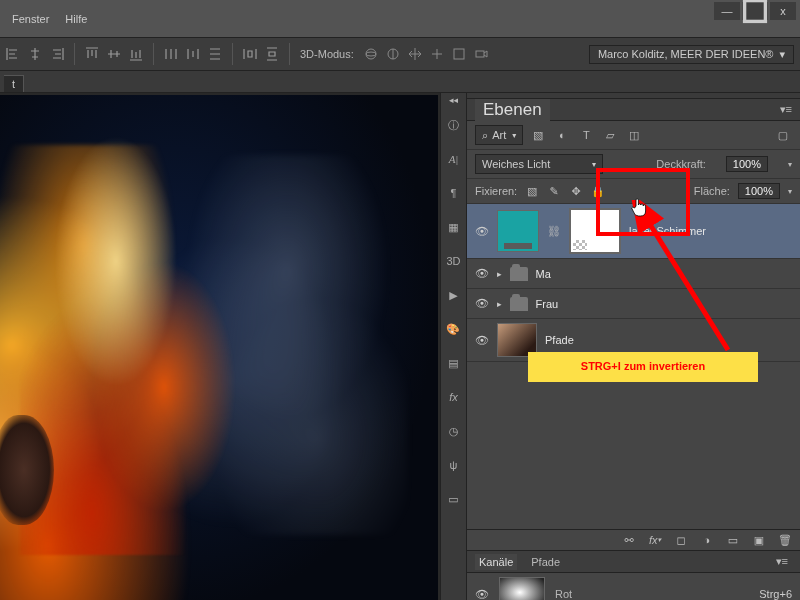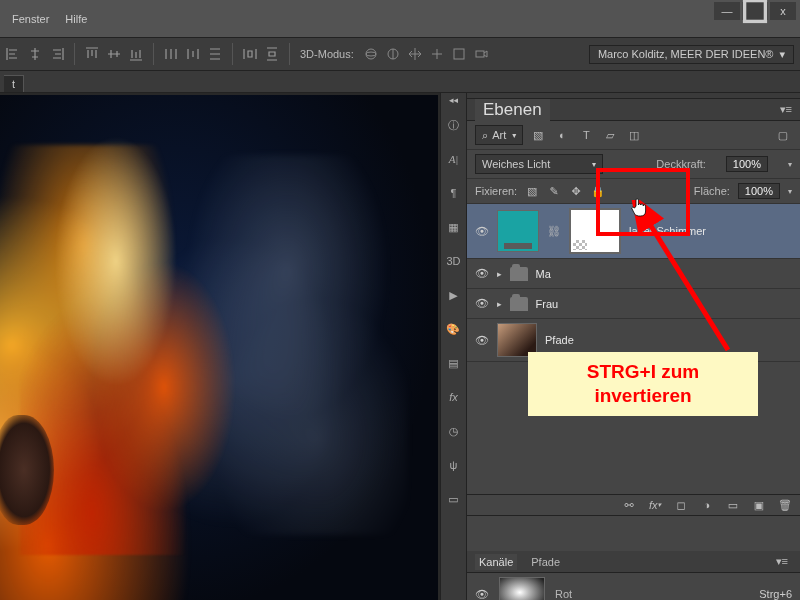--- a/index.html
+++ b/index.html
@@ -71,30 +71,30 @@
   .thumb-teal { background: linear-gradient(#1aa3a3,#1aa3a3); width:42px; height:42px; border:1px solid #666; position:relative;}
   .thumb-teal::after{content:"";position:absolute;bottom:2px;left:6px;right:6px;height:6px;background:#5a5a5a;}
   .thumb-mask { width: 52px; height: 46px; background: #fff; border: 2px solid #666; position: relative; }
   .thumb-mask::after{content:"";position:absolute;left:2px;bottom:2px;width:14px;height:10px;background:repeating-conic-gradient(#bbb 0 25%, #fff 0 50%) 0 0/6px 6px;}
   .linkic { color:#bbb; }
   .lname { color: #e6e6e6; font-size: 11px; }
   .thumb-paar { width: 40px; height: 34px; background: linear-gradient(135deg,#c49a7a 0%, #2b1a14 80%); }
   .layerbottom { margin-top: auto; border-top: 1px solid #222; display: flex; align-items: center; justify-content: flex-end; padding: 3px 8px; gap: 12px; color: #bbb; font-size: 11px; }
   .layerbottom .ic { width:14px; height:14px; display:flex; align-items:center; justify-content:center; cursor:pointer;}
   .channels { border-top: 1px solid #222; }
-  .ch-header { display:flex; align-items:center; background:#3d3d3d; padding:2px 8px; gap:10px; border-bottom:1px solid #222;margin-top:35px;}
+  .ch-header { display:flex; align-items:center; background:#3d3d3d; padding:2px 8px; gap:10px; border-bottom:1px solid #222;}
   .ch-header span{ color:#bbb; font-size:11px; padding:2px 4px;}
   .ch-header span.active{ background:#454545; color:#ddd;}
   .chrow { display:flex; align-items:center; padding:4px 8px; gap:10px; }
   .chthumb { width:46px; height:34px; background: radial-gradient(ellipse at 45% 45%, #fff 0%, #bbb 25%, #222 85%); border:1px solid #666;}
   .chshort { margin-left:auto; color:#ccc; }
   
   .redbox { position: absolute; border: 4px solid #ff0000; pointer-events: none; }
   .redarrow { position: absolute; pointer-events: none; }
-  .annot-label { position: absolute; background: #fef9c3; color: #ff0000; font-weight: bold; font-size: 19px; padding: 8px 10px; text-align: center; line-height: 1.25; font-family: Arial, sans-serif; }
+  .annot-label { position: absolute; background: #fde047; color: #ff0000; font-weight: bold; font-size: 11px; padding: 8px 10px; text-align: center; line-height: 1.25; font-family: Arial, sans-serif; }
   .cursor-hand { position:absolute; width:20px; height:22px; }
   .brand { margin-left: auto; background:#3a3a3a; border:1px solid #222; padding:2px 8px; color:#ccc; display:flex; align-items:flex-start; gap:6px;}
 </style>
 </head>
 <body>
 
 <div class="menubar">
   <span class="menu">Fenster</span>
   <span class="menu">Hilfe</span>
   <div class="winctrls">

